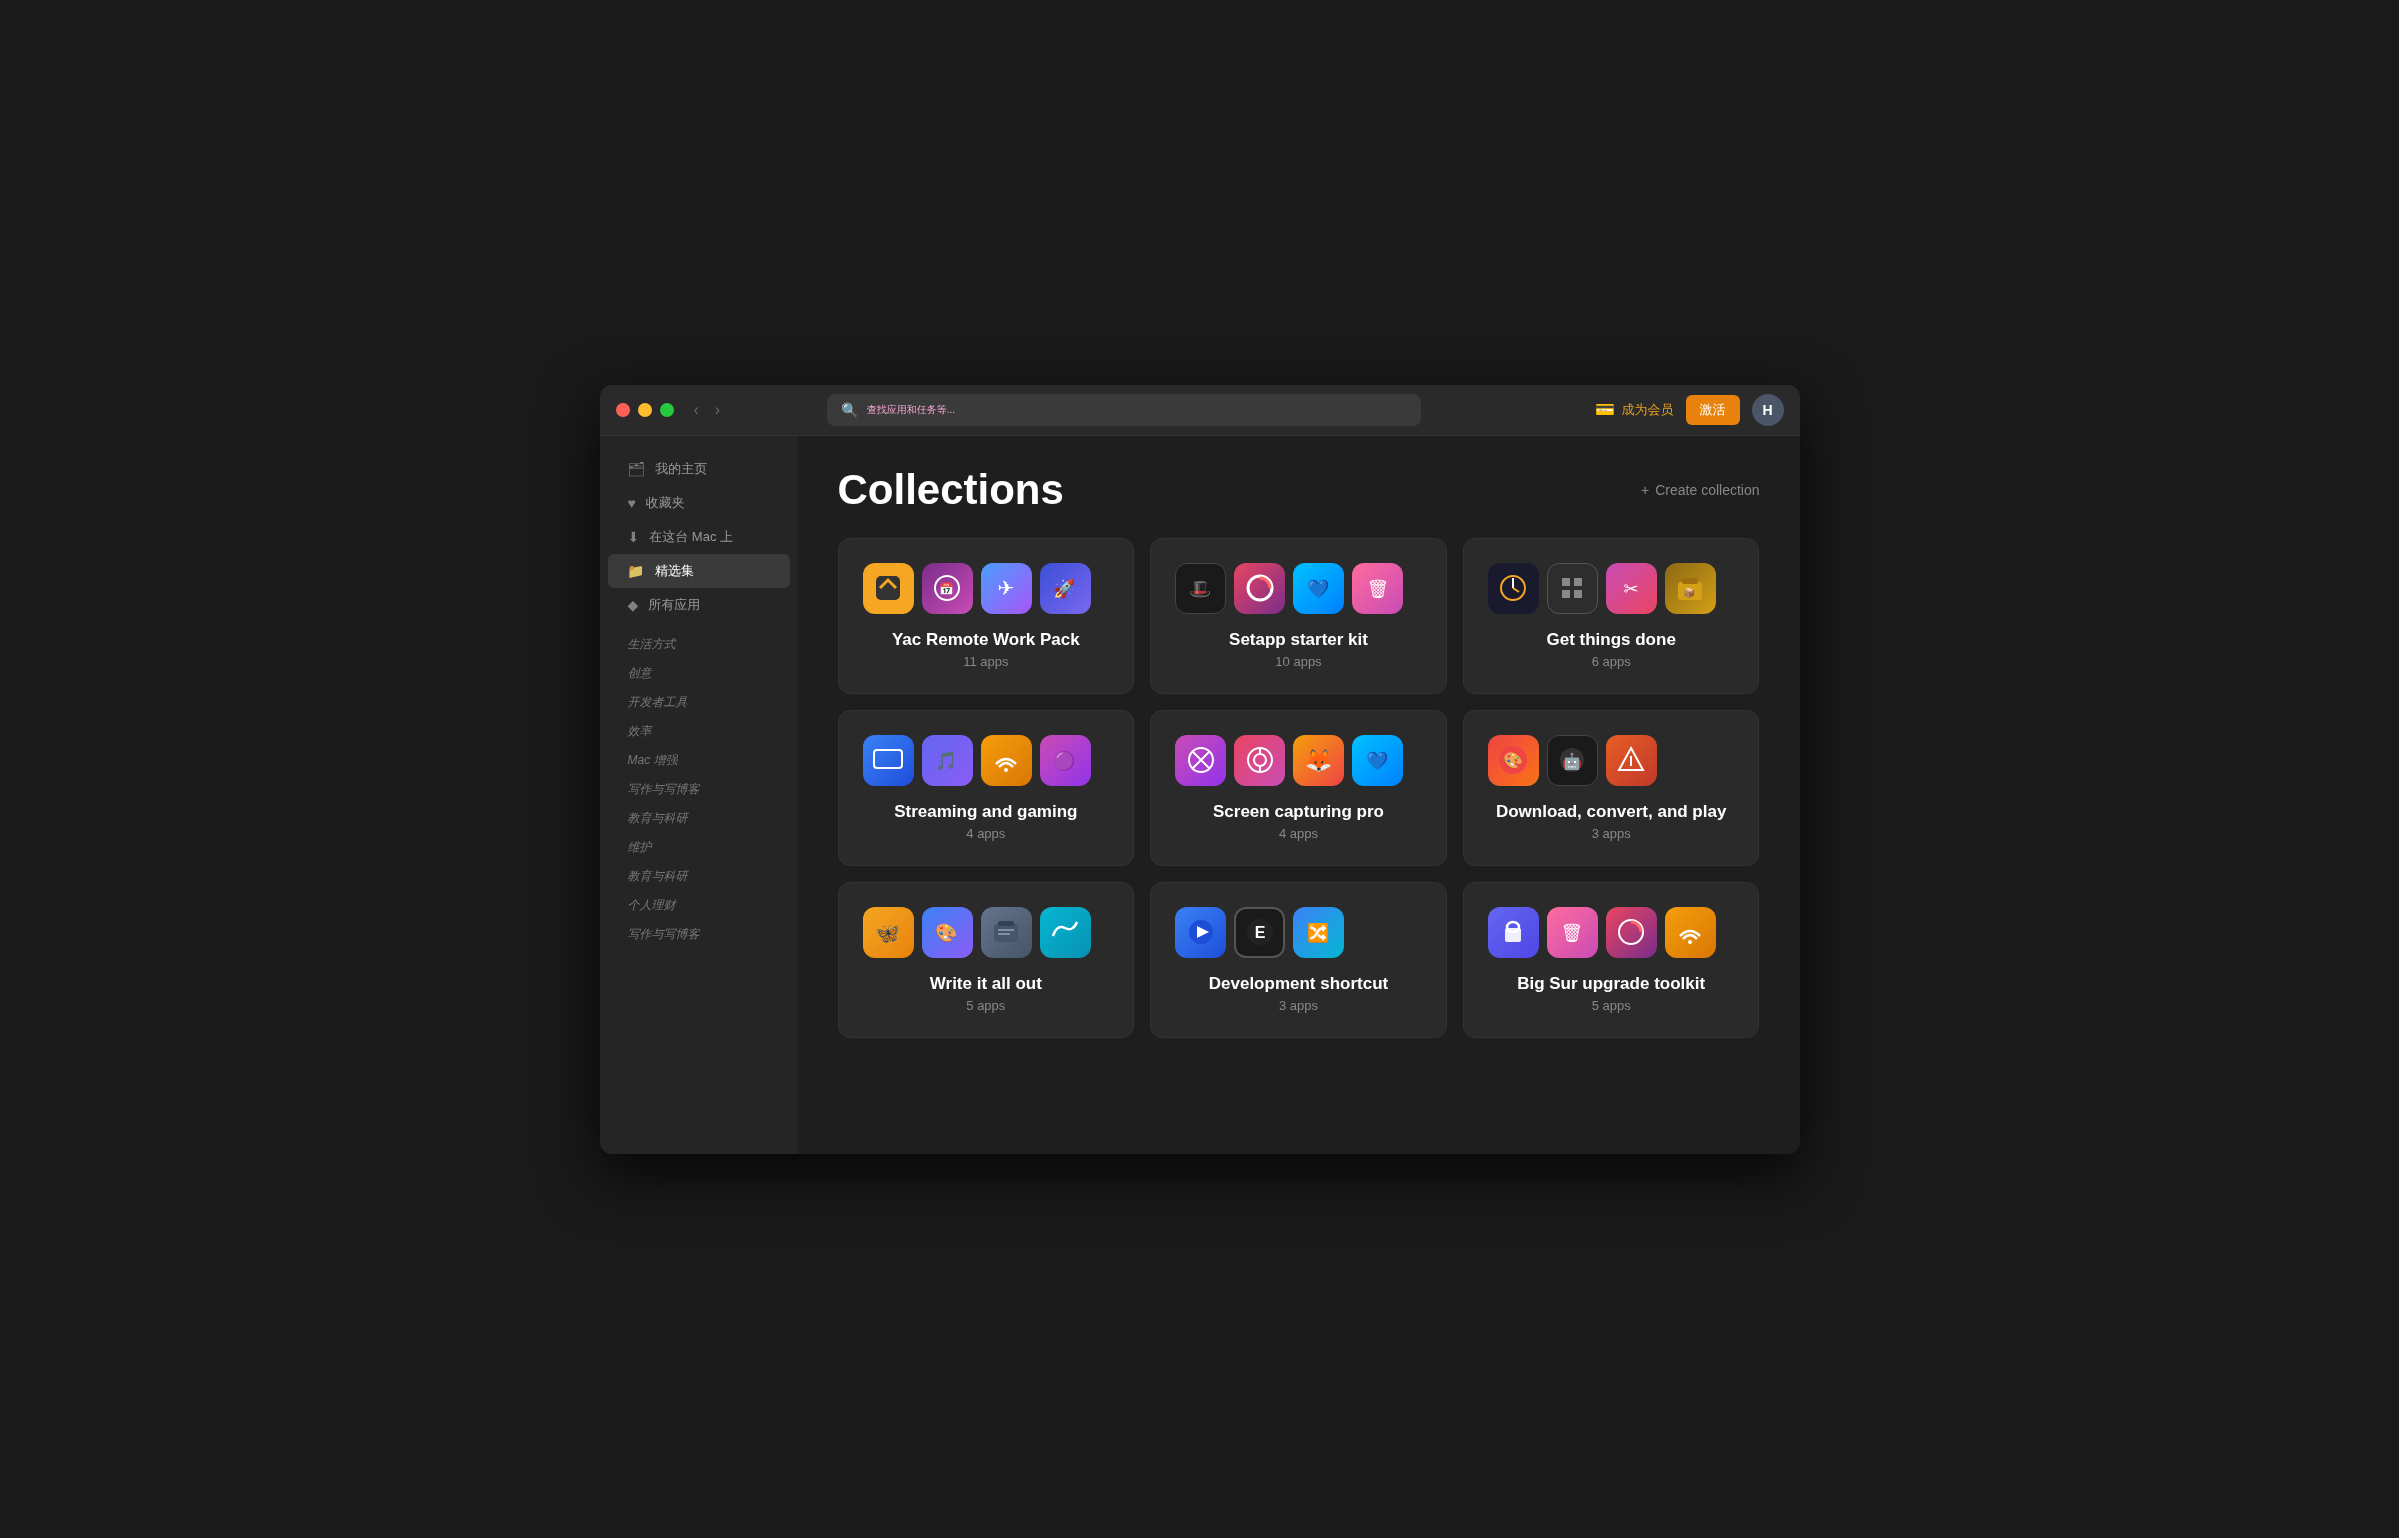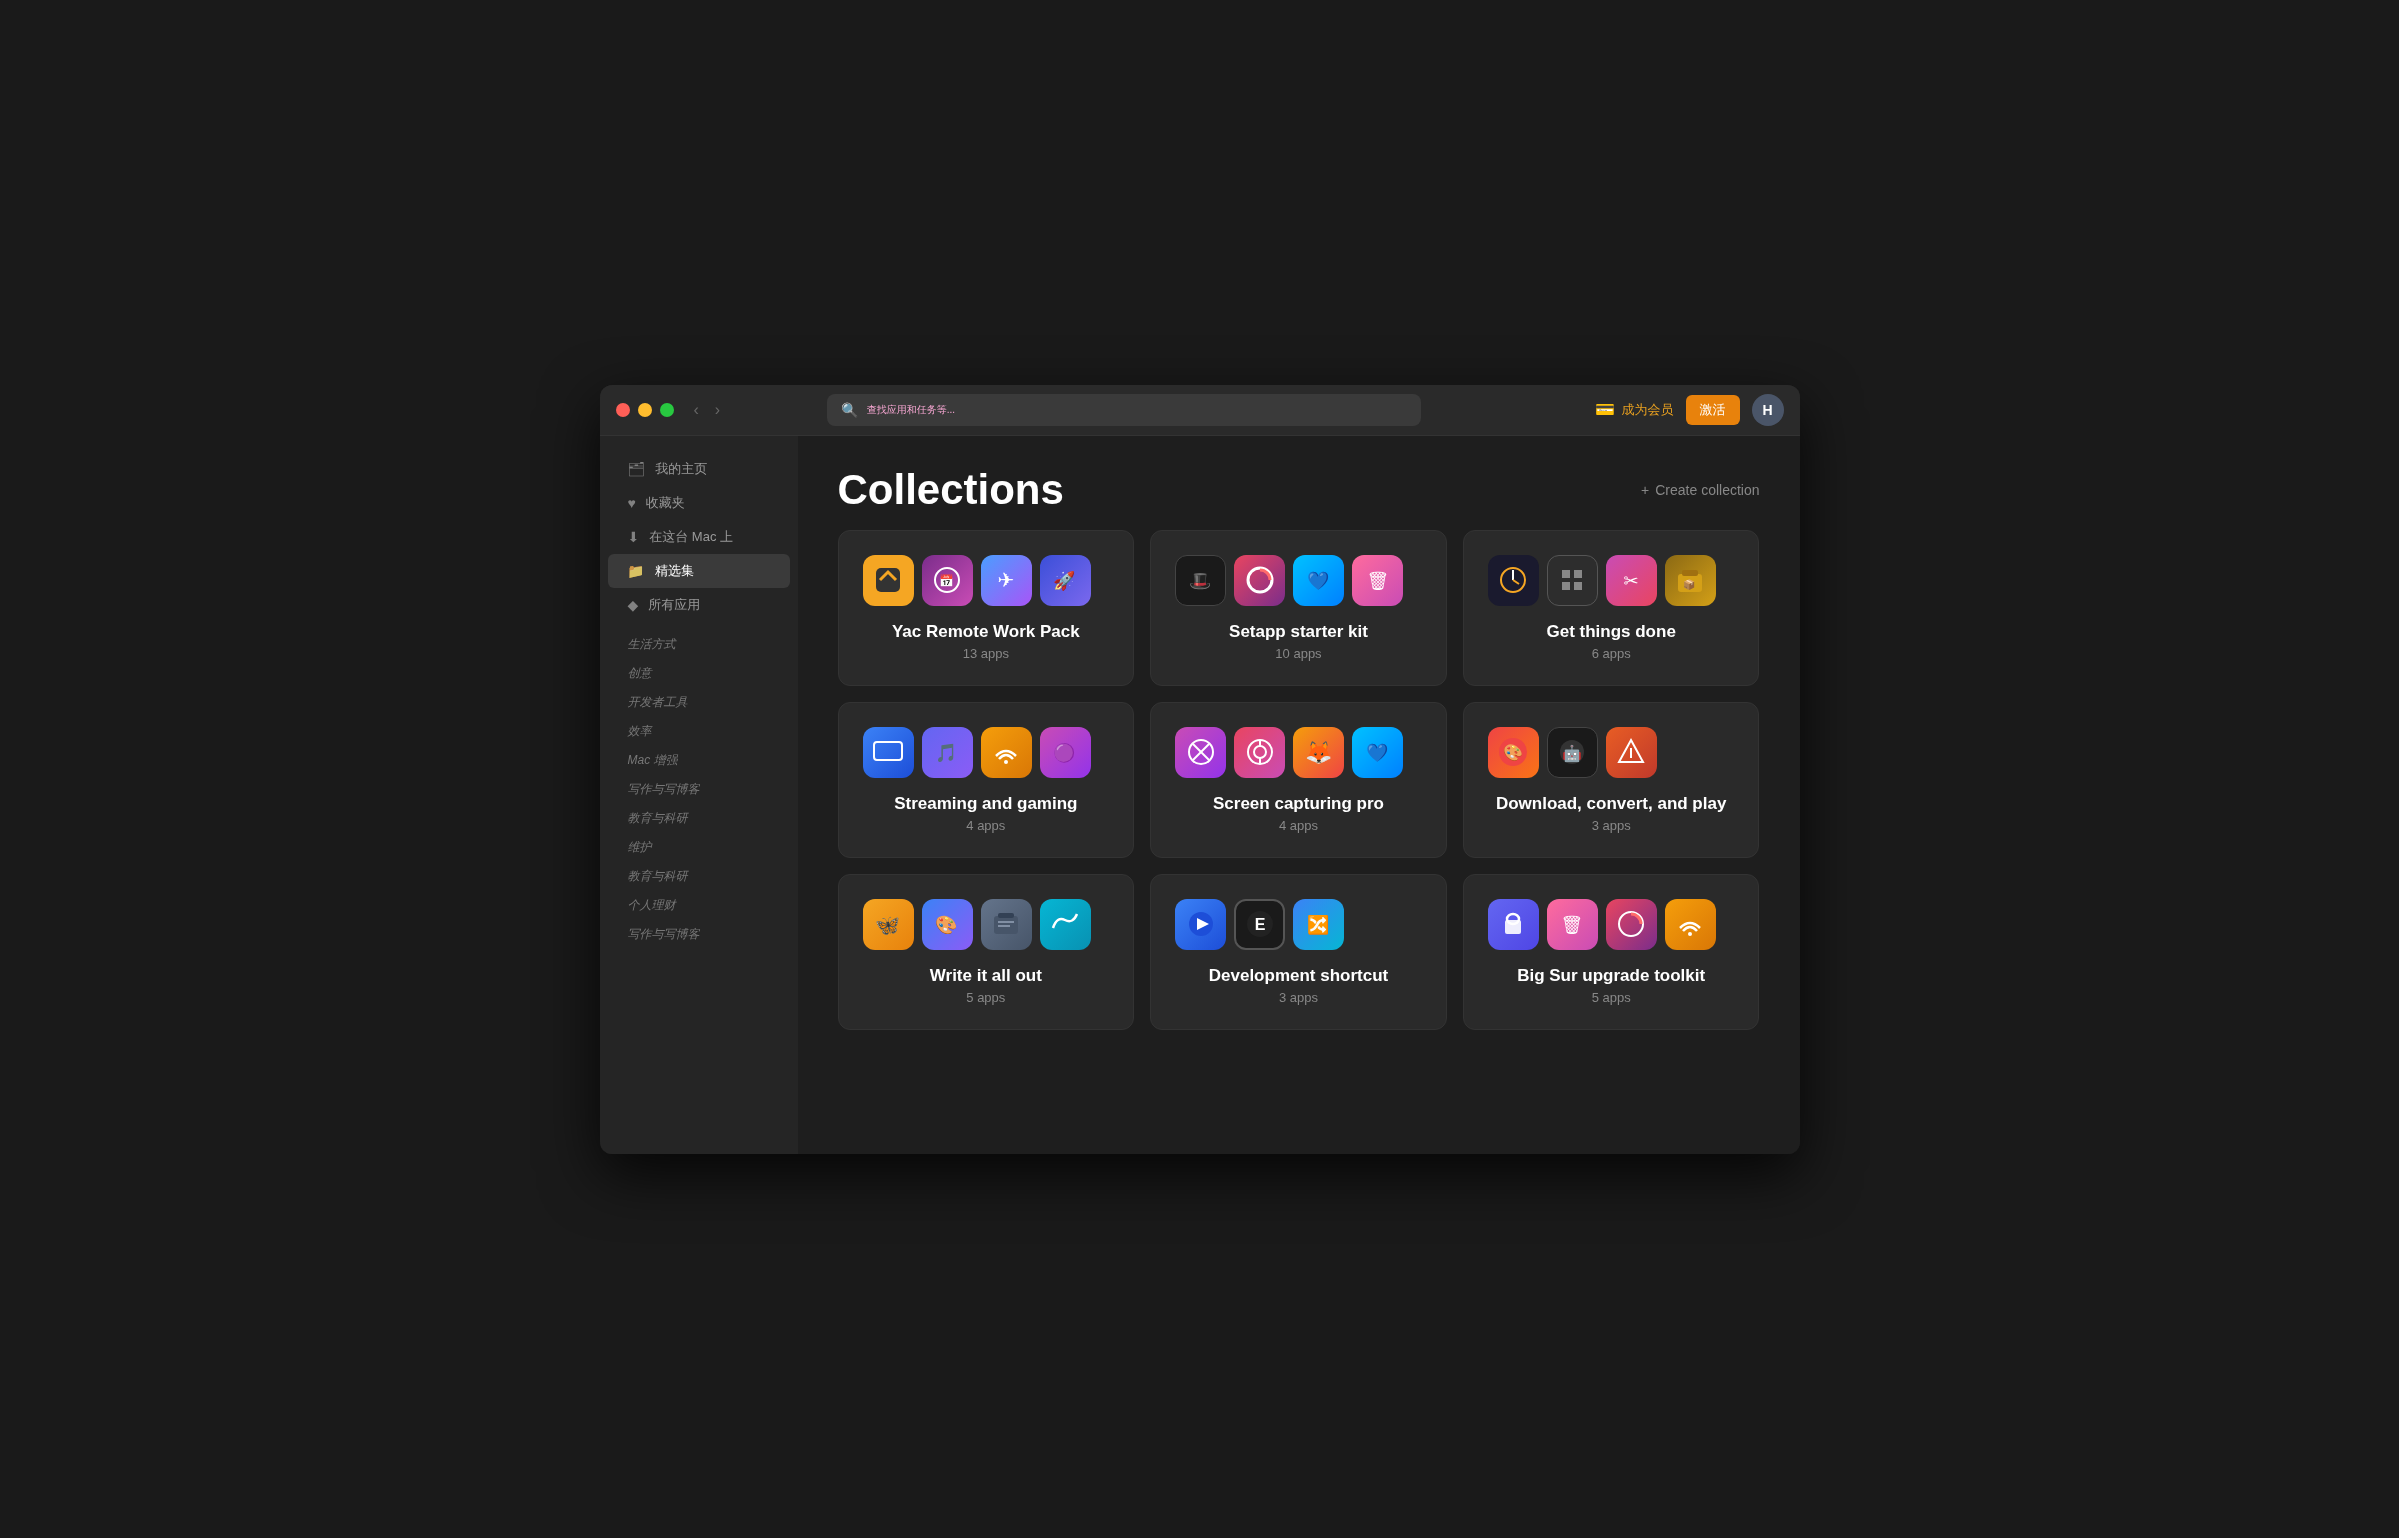--- a/index.html
+++ b/index.html
@@ -143,21 +143,21 @@
     .main-content {
       flex: 1;
       overflow-y: auto;
       padding: 30px 40px;
       background: #1e1e1e;
     }
     .page-header {
       display: flex;
       align-items: center;
       justify-content: space-between;
-      margin-bottom: 16px;
+      margin-bottom: 24px;
     }
     .page-title {
       font-size: 42px;
       font-weight: 700;
       color: #fff;
     }
     .create-collection-btn {
       display: flex;
       align-items: center;
       gap: 6px;
@@ -316,21 +316,21 @@
                   <text x="18" y="25" text-anchor="middle" fill="white" font-size="20">✈</text>
                 </svg>
             </div>
             <div class="app-icon" style="background:linear-gradient(135deg,#3b4fd8,#7b68ee)" data-interactable="false">
               <svg viewBox="0 0 36 36">
                   <text x="18" y="25" text-anchor="middle" fill="white" font-size="18">🚀</text>
                 </svg>
             </div>
           </div>
           <div class="collection-name" data-interactable="false">Yac Remote Work Pack</div>
-          <div class="collection-count" data-interactable="false">13 apps</div>
+          <div class="collection-count" data-interactable="false">11 apps</div>
         </div>
 
         <div class="collection-card" data-interactable="true">
           <div class="app-icons-row" data-interactable="false">
             <div class="app-icon" style="background:#1a1a1a;border:1px solid #444" data-interactable="false">
               <svg viewBox="0 0 36 36">
                   <text x="18" y="25" text-anchor="middle" fill="white" font-size="18">🎩</text>
                 </svg>
             </div>
             <div class="app-icon" style="background:linear-gradient(135deg,#e94560,#7b2d8b)" data-interactable="false">

